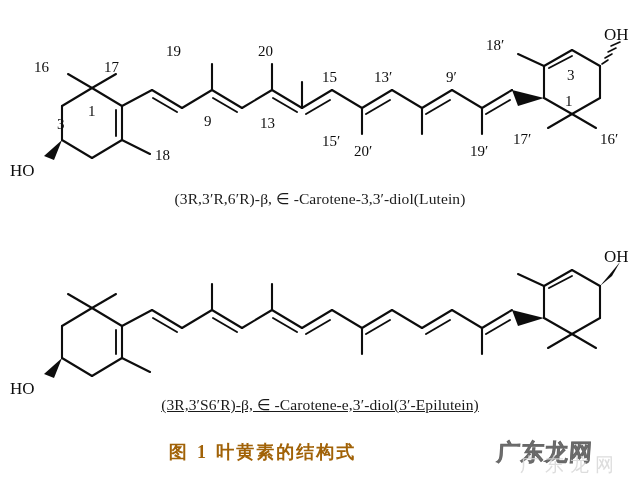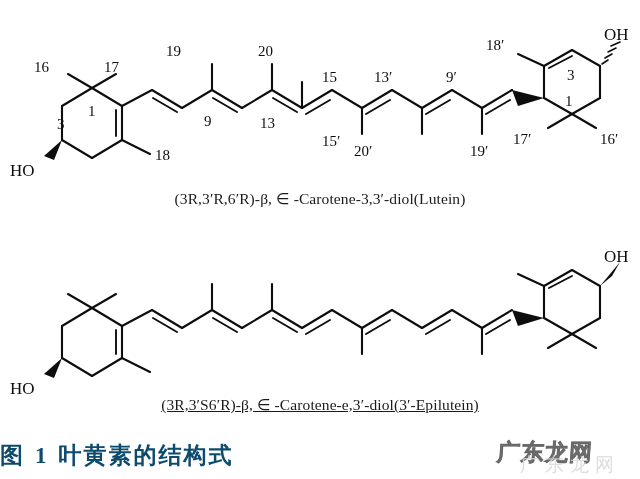--- a/index.html
+++ b/index.html
@@ -26,23 +26,23 @@
     font-size:17px;fill:#0d0d0d;
   }
   .caption{
     position:absolute;width:640px;text-align:center;
     font-family:"Liberation Serif", serif;
     font-size:15.5px;letter-spacing:.1px;color:#1a1a1a;
   }
   #cap1{top:190px;}
   #cap2{top:396px;text-decoration:underline;}
   .figtitle{
-    position:absolute;top:440px;left:0;width:525px;
+    position:absolute;top:440px;left:0;width:525px;text-align:center;
     font-family:"DejaVu Sans", sans-serif;
-    font-size:23px;font-weight:bold;color:#0c4a6e;letter-spacing:2px;
+    font-size:18px;font-weight:bold;color:#a16207;letter-spacing:2px;
   }
   .figtitle .num{font-family:"Liberation Serif",serif;}
   .watermark{
     position:absolute;top:437px;left:497px;
     font-family:"DejaVu Sans", sans-serif;
     font-size:23px;font-weight:bold;
     color:#4a4a4a;opacity:.72;letter-spacing:1px;
     -webkit-text-stroke:0.6px #2f2f2f;
     transform:skewX(-4deg);
   }

